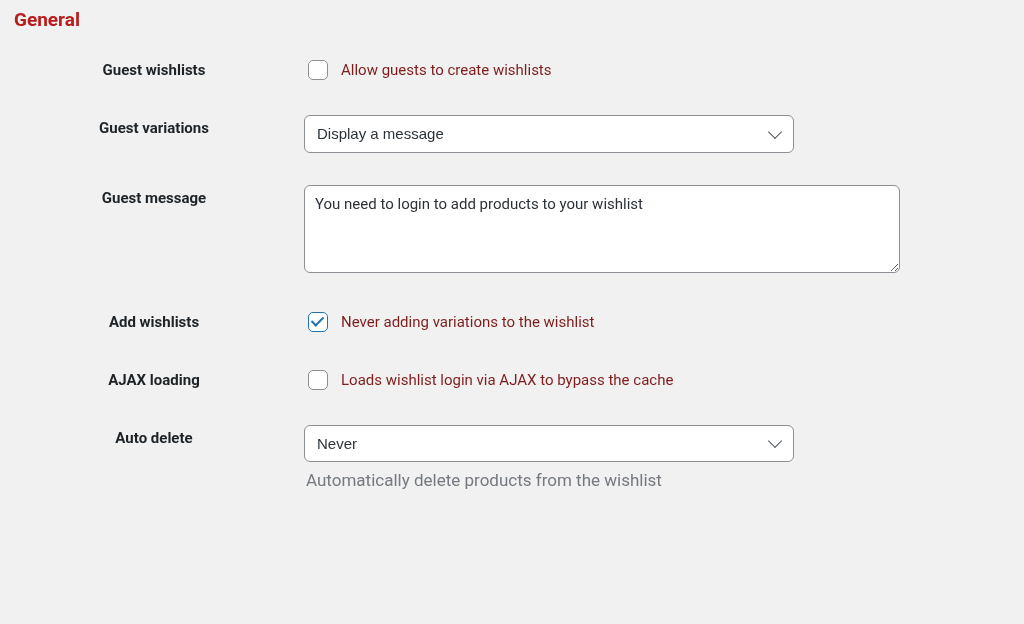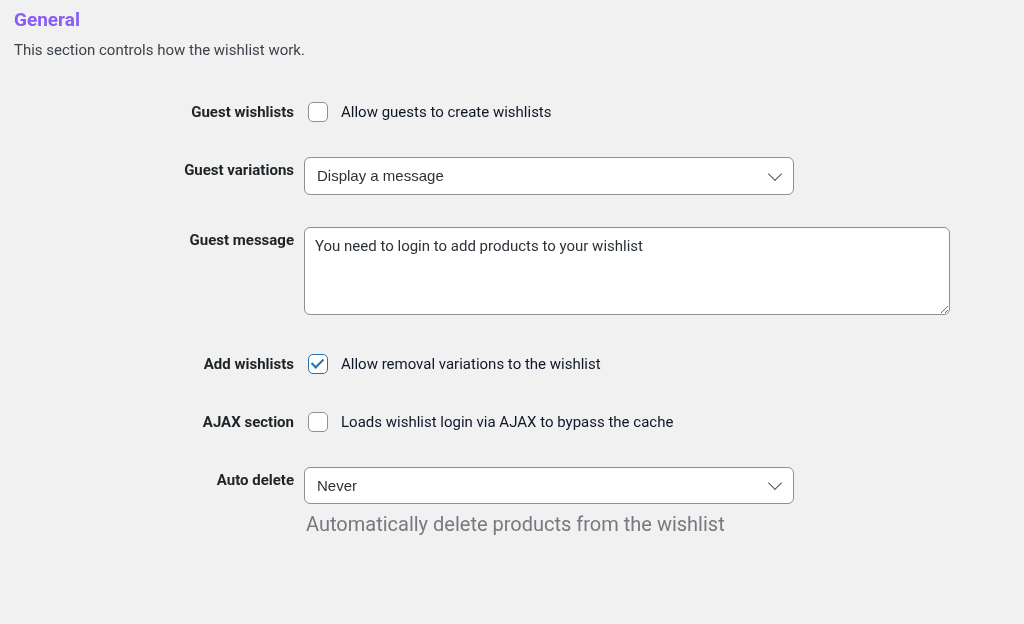--- a/index.html
+++ b/index.html
@@ -13,34 +13,34 @@
     color: #1d2327;
     font-size: 15px;
   }
   .wrap {
     padding: 6px 14px 20px 14px;
   }
   h2.section-title {
     font-size: 19px;
     font-weight: 700;
     margin: 2px 0 10px 0;
-    color: #8b5cf6;
+    color: #b91c1c;
   }
   p.section-desc {
     margin: 0 0 24px 0;
     font-size: 15px;
     color: #3c434a;
   }
   table.form-table {
     width: 100%;
     border-collapse: collapse;
   }
   table.form-table th {
     width: 290px;
-    text-align: right;
+    text-align: center;
     vertical-align: top;
     font-weight: 700;
     font-size: 15px;
     color: #1d2327;
     padding: 20px 10px 20px 0;
   }
   table.form-table td {
     vertical-align: top;
     padding: 16px 0;
   }
@@ -73,21 +73,21 @@
     left: 5px;
     top: 1px;
     width: 5px;
     height: 10px;
     border: solid #2271b1;
     border-width: 0 2.5px 2.5px 0;
     transform: rotate(45deg);
   }
   .cb-label {
     font-size: 15px;
-    color: #0f172a;
+    color: #7f1d1d;
   }
   .select-wrap {
     position: relative;
     width: 490px;
   }
   .select {
     width: 100%;
     font-size: 15px;
     color: #2c3338;
     background: #fff;
@@ -105,53 +105,52 @@
     right: 14px;
     top: 50%;
     width: 9px;
     height: 9px;
     border: solid #50575e;
     border-width: 0 1.6px 1.6px 0;
     transform: translateY(-70%) rotate(45deg);
     pointer-events: none;
   }
   .textarea {
-    width: 646px;
+    width: 596px;
     height: 88px;
     font-size: 15px;
     color: #2c3338;
     background: #fff;
     border: 1px solid #8c8f94;
     border-radius: 6px;
     padding: 8px 10px;
     resize: both;
     font-family: inherit;
     line-height: 1.4;
   }
   .help-text {
     margin: 8px 0 8px 2px;
-    font-size: 20px;
+    font-size: 17px;
     color: #757980;
   }
   .row-guest-wishlists th { padding-top: 18px; }
   .row-guest-wishlists td { padding-top: 16px; }
   .row-guest-message th { padding-top: 22px; }
   .row-add-variations th,
   .row-add-variations td { padding-top: 36px; }
   .row-ajax th,
   .row-ajax td { padding-top: 34px; }
   .row-auto th,
   .row-auto td { padding-top: 34px; }
 </style>
 </head>
 <body>
 
 <div class="wrap">
   <h2 class="section-title">General</h2>
-  <p class="section-desc">This section controls how the wishlist work.</p>
 
   <table class="form-table">
     <tbody>
 
       <tr class="row-guest-wishlists">
         <th>Guest wishlists</th>
         <td>
           <label class="cb-row">
             <input type="checkbox" class="cb" style="">
             <span class="cb-label">Allow guests to create wishlists</span>
@@ -175,27 +174,27 @@
         <td>
           <textarea class="textarea" style="">You need to login to add products to your wishlist</textarea>
         </td>
       </tr>
 
       <tr class="row-add-variations">
         <th>Add wishlists</th>
         <td>
           <label class="cb-row">
             <input type="checkbox" class="cb" checked="" style="">
-            <span class="cb-label">Allow removal variations to the wishlist</span>
+            <span class="cb-label">Never adding variations to the wishlist</span>
           </label>
         </td>
       </tr>
 
       <tr class="row-ajax">
-        <th>AJAX section</th>
+        <th>AJAX loading</th>
         <td>
           <label class="cb-row">
             <input type="checkbox" class="cb" style="">
             <span class="cb-label">Loads wishlist login via AJAX to bypass the cache</span>
           </label>
         </td>
       </tr>
 
       <tr class="row-auto">
         <th>Auto delete</th>

